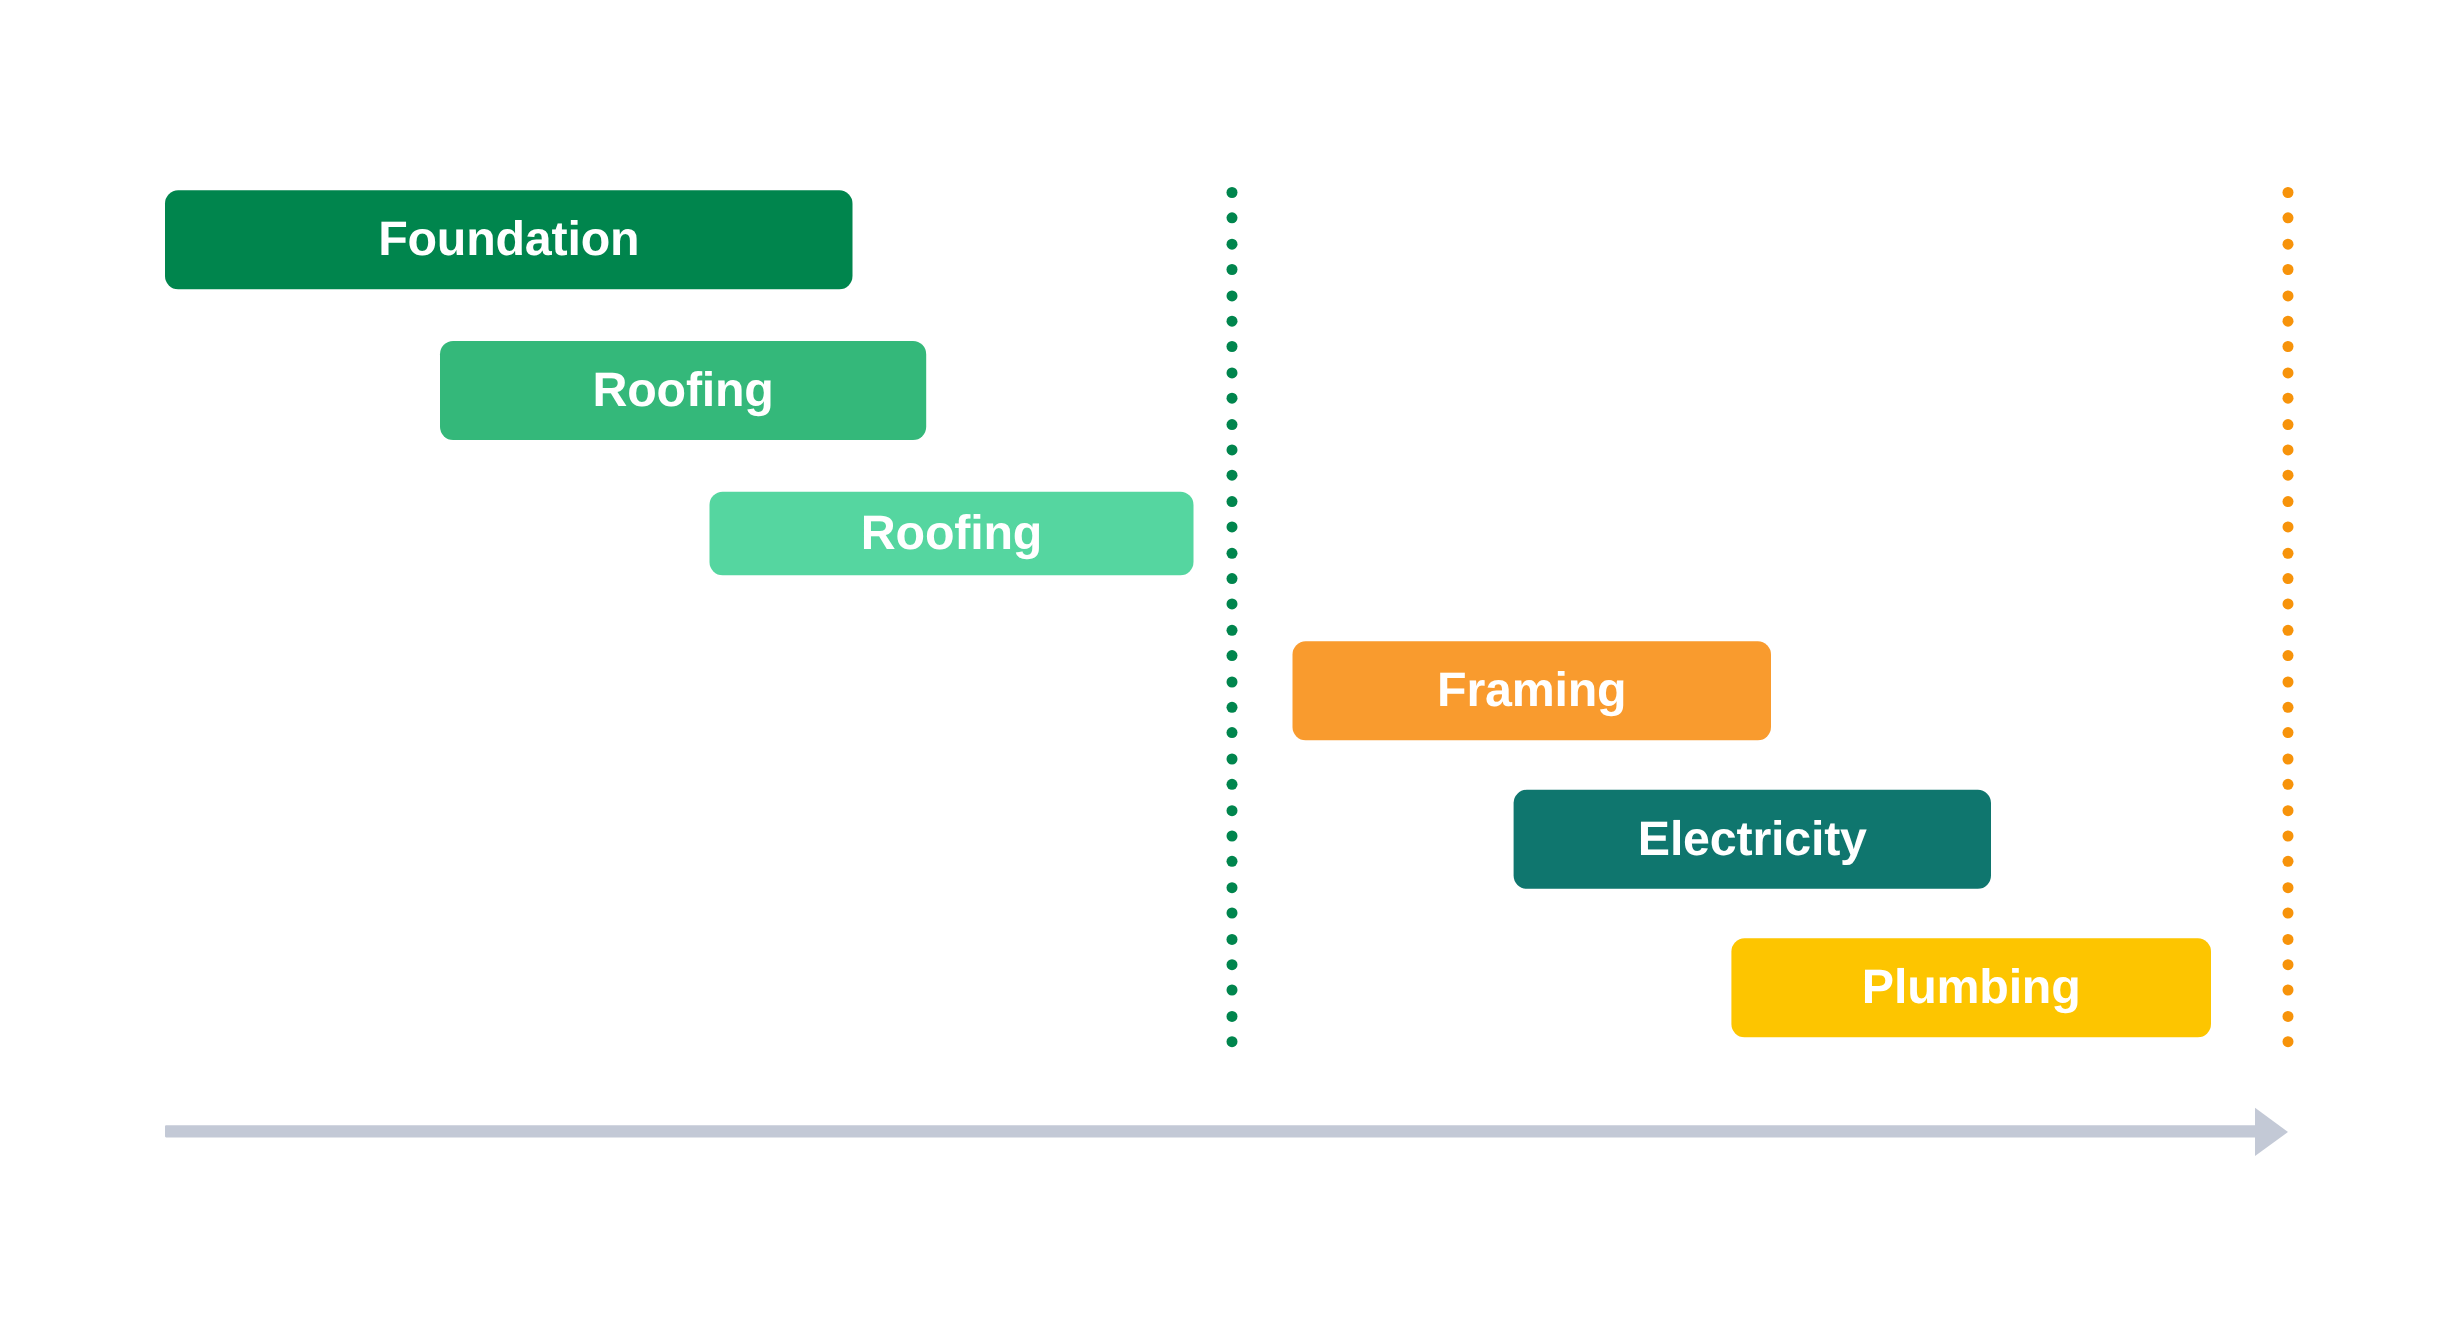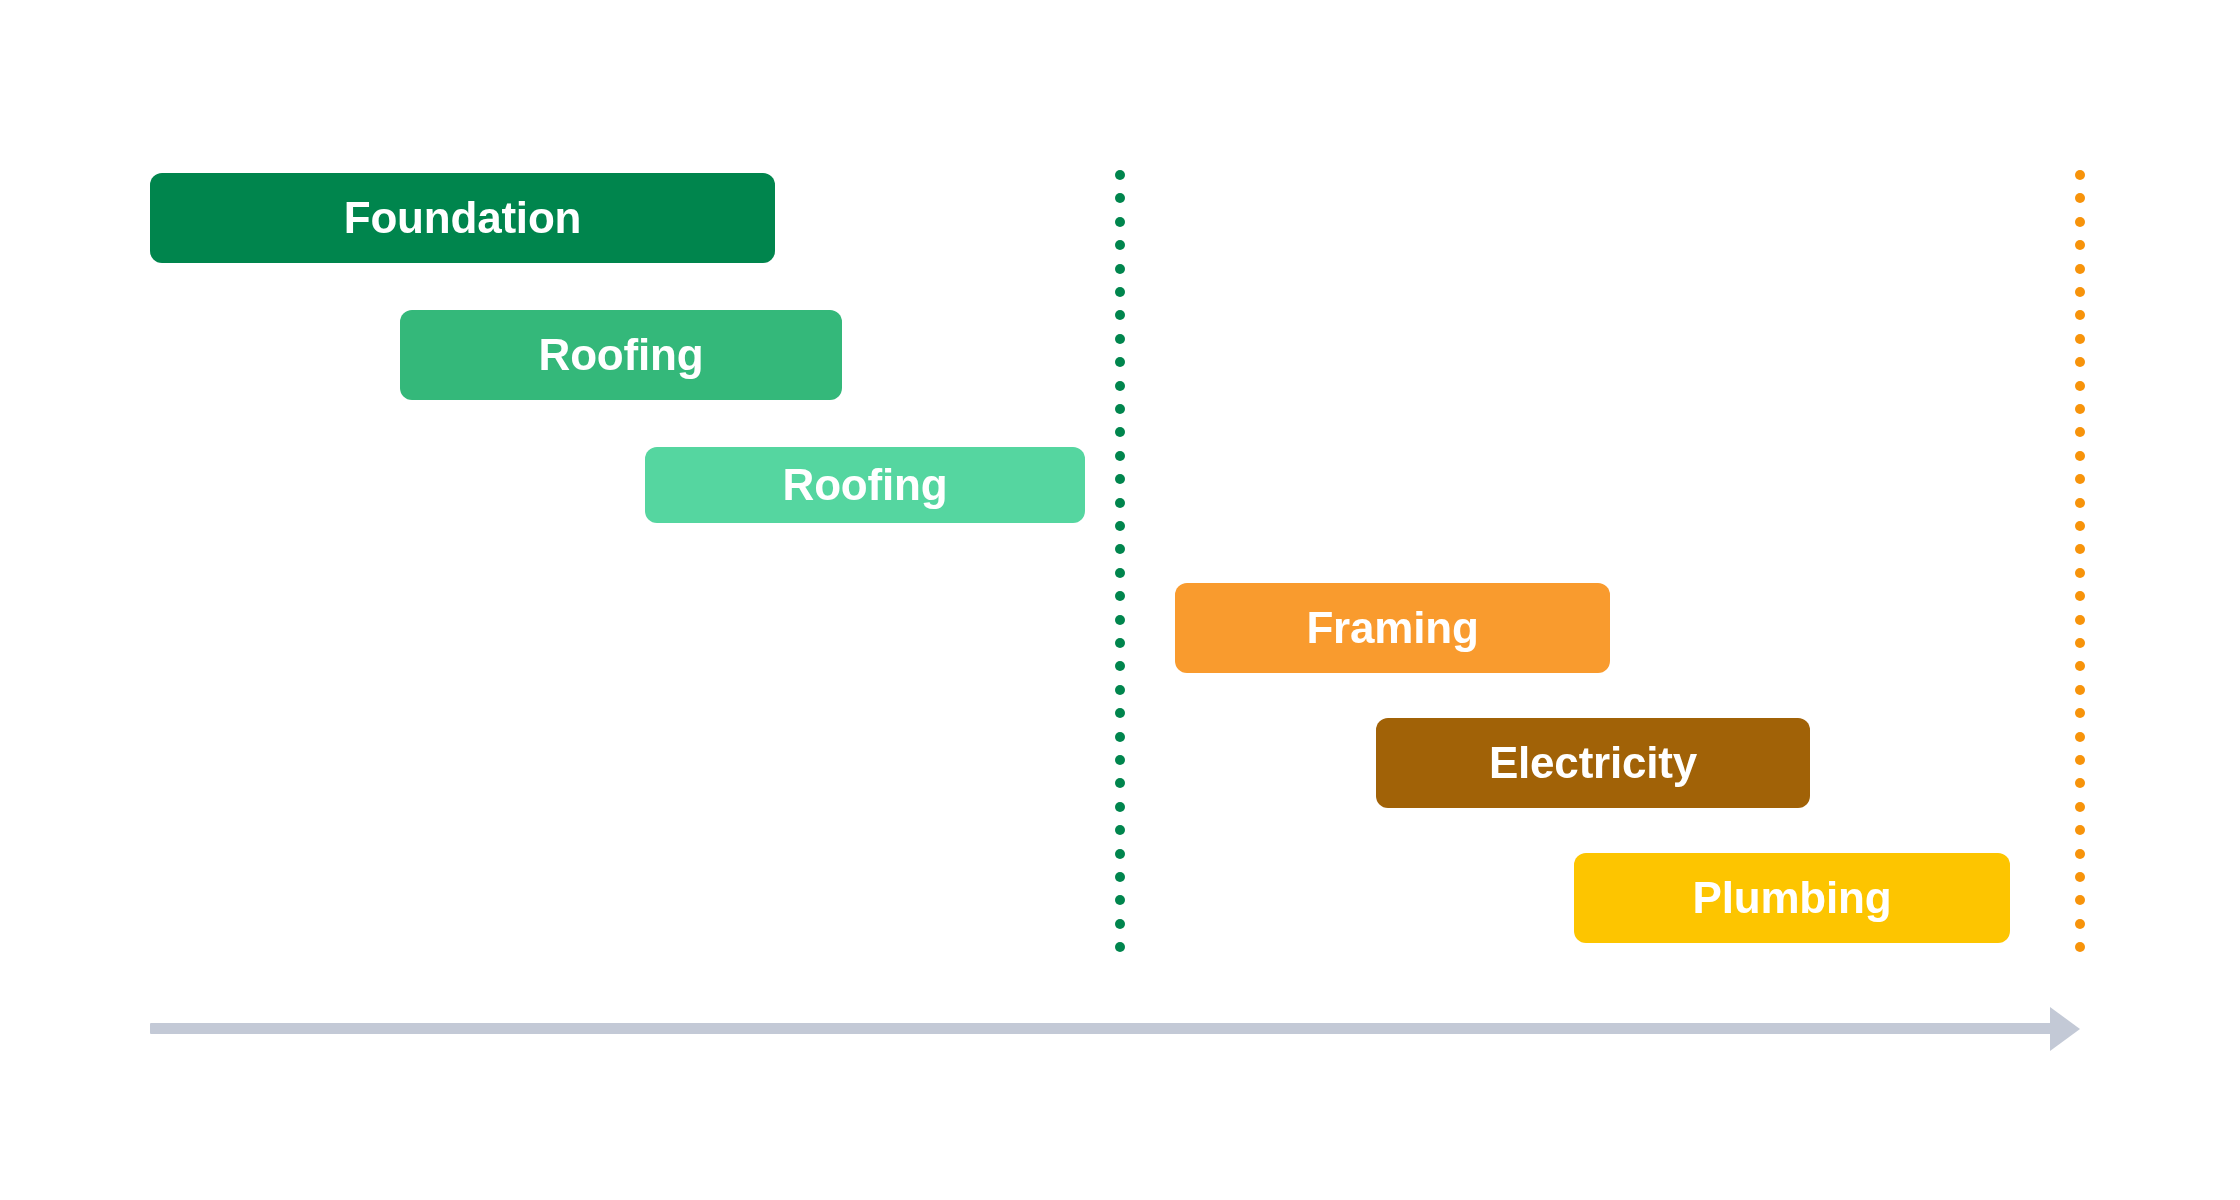--- a/index.html
+++ b/index.html
@@ -80,21 +80,21 @@
       </div>
       <div class="bar" style="left: 400px; top: 310px; width: 442px; height: 90px; background: rgb(52, 184, 122);">
         <span class="bar-label">Roofing</span>
       </div>
       <div class="bar" style="left: 645px; top: 447px; width: 440px; height: 76px; background: rgb(85, 214, 160);">
         <span class="bar-label">Roofing</span>
       </div>
       <div class="bar" style="left: 1175px; top: 583px; width: 435px; height: 90px; background: rgb(249, 155, 46);">
         <span class="bar-label">Framing</span>
       </div>
-      <div class="bar" style="left: 1376px; top: 718px; width: 434px; height: 90px; background: #a16207;">
+      <div class="bar" style="left: 1376px; top: 718px; width: 434px; height: 90px; background: #0f766e;">
         <span class="bar-label">Electricity</span>
       </div>
       <div class="bar" style="left: 1574px; top: 853px; width: 436px; height: 90px; background: rgb(253, 197, 0);">
         <span class="bar-label">Plumbing</span>
       </div>
     </div>
 
   <div id="milestones">
       <div class="milestone-line" style="left: 1115px; top: 170px; height: 782px;">
         <span class="dot" style="top: 0px; left: 0px; background: rgb(0, 133, 77);"></span>

